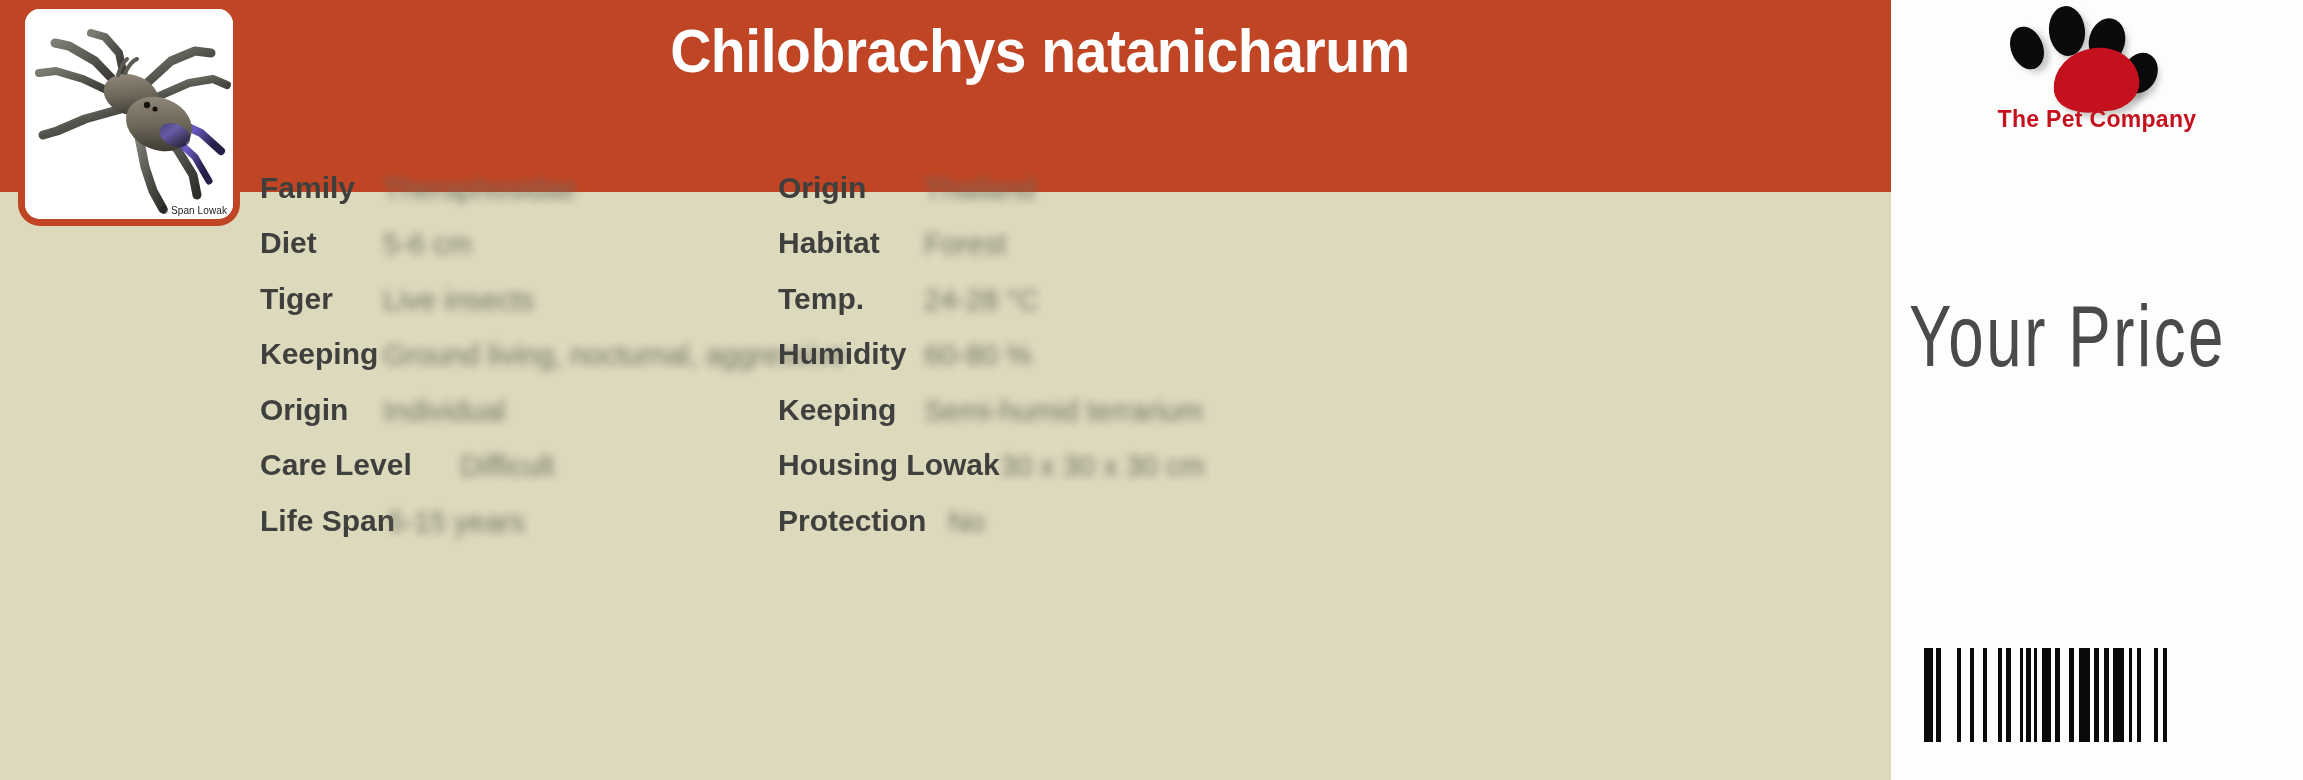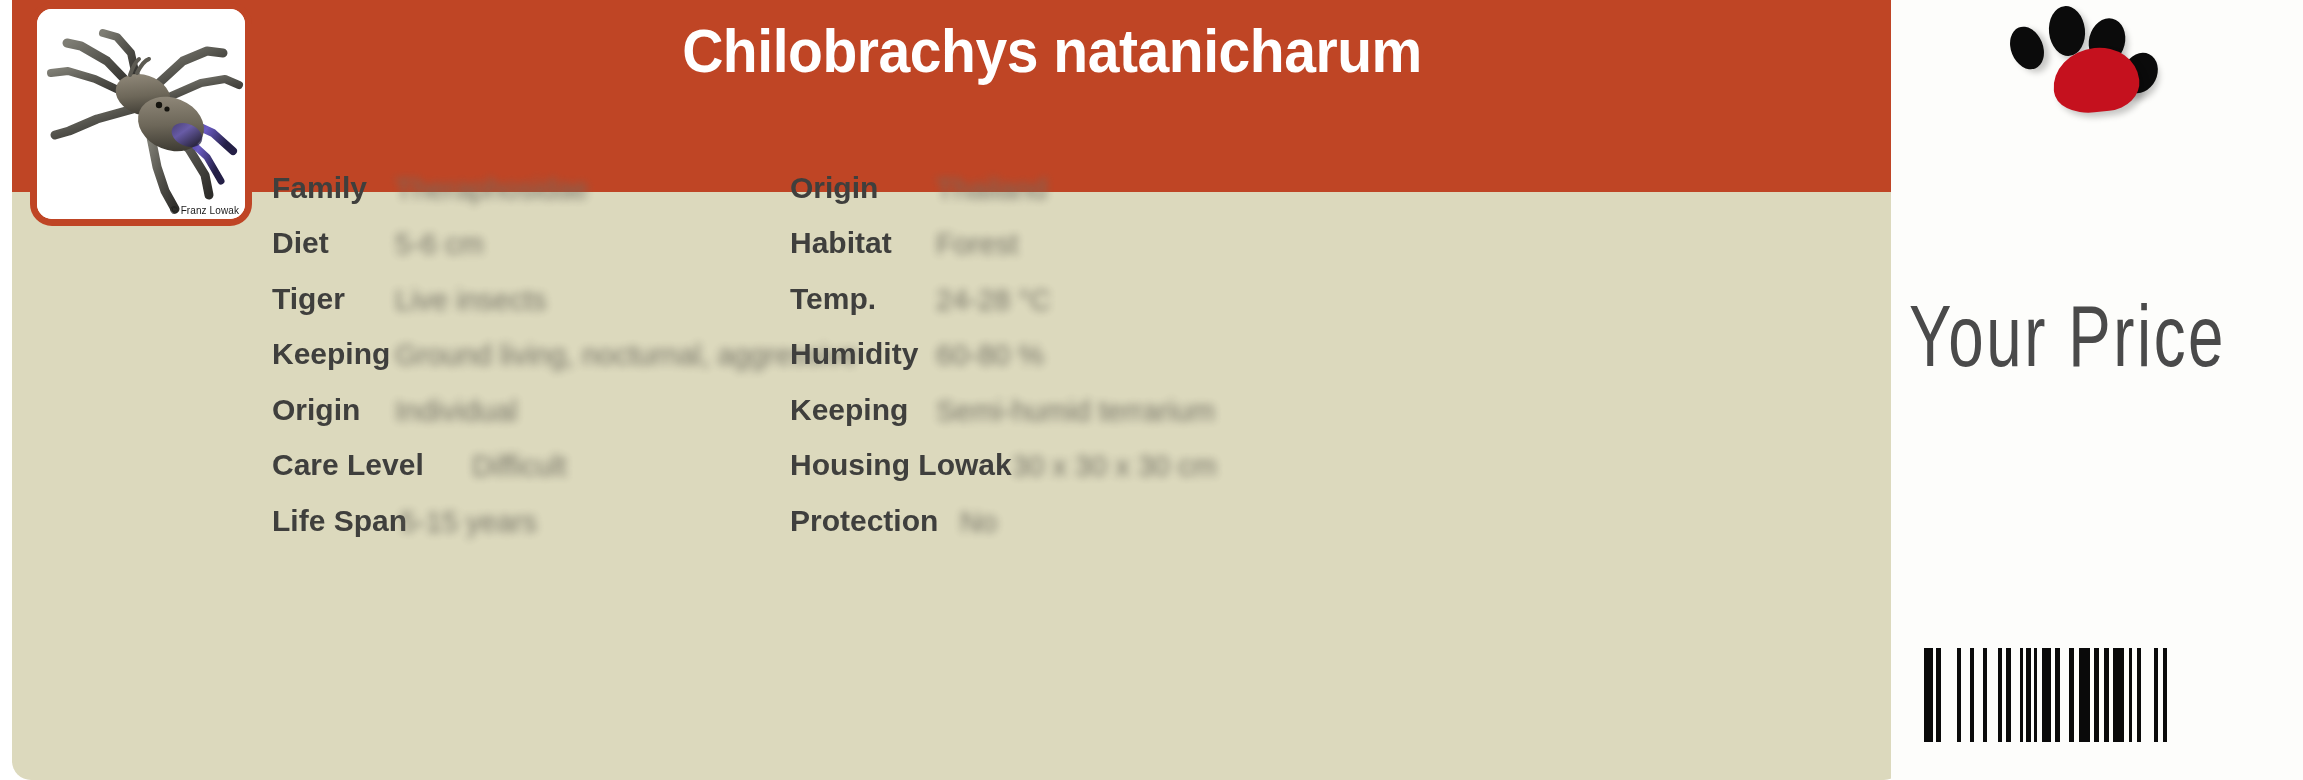--- a/index.html
+++ b/index.html
@@ -12,25 +12,24 @@
   #sheet {
     position:relative;
     width:2303px;
     height:780px;
     background:#ffffff;
   }
 
   
   #card {
     position:absolute;
-    left:12px; top:0;
+    left:0; top:0;
     width:1891px;
     height:780px;
     background:#dcd9bd;
-    border-radius:19px;
   }
 
   #header-band {
     position:absolute;
     left:0; top:0;
     width:1891px;
     height:192px;
     background:#bf4525;
   }
 
@@ -234,21 +233,21 @@
 
           <ellipse cx="106" cy="86" rx="28" ry="20" fill="url(#bodyG)" transform="rotate(18 106 86)"></ellipse>
           <ellipse cx="134" cy="115" rx="34" ry="26" fill="url(#bodyG)" transform="rotate(22 134 115)"></ellipse>
           <ellipse cx="150" cy="126" rx="16" ry="11" fill="url(#blueG)" opacity="0.75" transform="rotate(24 150 126)"></ellipse>
           <path d="M93 66 q4 -12 9 -16" stroke="#5c5a52" stroke-width="4" fill="none" stroke-linecap="round"></path>
           <path d="M100 64 q6 -12 12 -14" stroke="#5c5a52" stroke-width="4" fill="none" stroke-linecap="round"></path>
           <circle cx="122" cy="96" r="3.2" fill="#15140f"></circle>
           <circle cx="130" cy="100" r="2.6" fill="#15140f"></circle>
         </svg>
       </div>
-      <div id="photo-credit">© Franz Lowak</div>
+      <div id="photo-credit">© Span Lowak</div>
     </div>
 
     <div id="specs">
 
       <div class="col" id="col-left">
         <div class="row" style="top:-22px">
           <span class="lbl">Family</span>
           <span class="val">Theraphosidae</span>
         </div>
         <div class="row" style="top:33px">
@@ -314,20 +313,21 @@
   <div id="right-panel">
 
     <div id="logo-wrap">
       <div id="paw">
         <span class="bean" style="left:0px;   top:22px; width:32px; height:44px; transform:rotate(-22deg);"></span>
         <span class="bean" style="left:38px;  top:2px;  width:36px; height:50px; transform:rotate(-6deg);"></span>
         <span class="bean" style="left:78px;  top:14px; width:36px; height:46px; transform:rotate(14deg);"></span>
         <span class="bean" style="left:112px; top:48px; width:34px; height:42px; transform:rotate(26deg);"></span>
         <span id="pad"></span>
       </div>
+      <div id="logo-text">The Pet Company</div>
     </div>
 
     <div id="your-price">Your Price</div>
 
     <div id="barcode">
         <i style="width: 9px;"></i>
         <i style="width: 3px; background: transparent;"></i>
         <i style="width: 5px;"></i>
         <i style="width: 16px; background: transparent;"></i>
         <i style="width: 4px;"></i>

